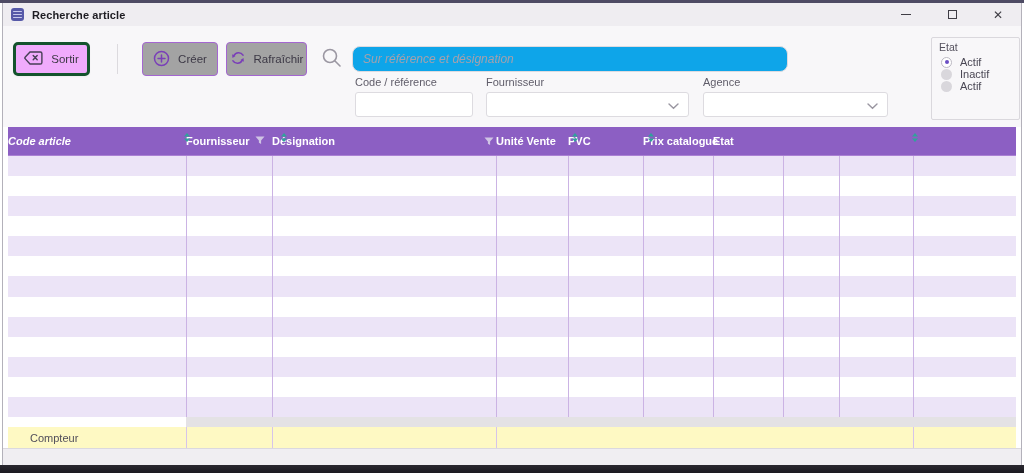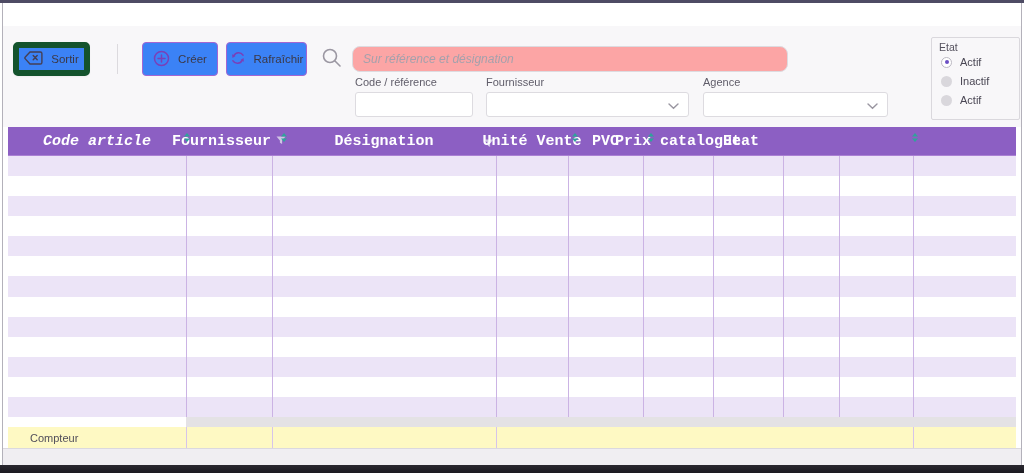--- a/index.html
+++ b/index.html
@@ -17,48 +17,48 @@
   .app-icon i{display:block;height:1.5px;background:#c7c9ec;border-radius:1px;}
   .win-title{font-size:11px;font-weight:700;color:#1d1c22;margin-left:8px;letter-spacing:.1px;}
   .win-controls{margin-left:auto;display:flex;height:100%;}
   .win-btn{width:46px;height:100%;display:flex;align-items:center;justify-content:center;color:#3f3d45;font-size:12px;cursor:default;}
   .min-glyph{width:10px;height:1.3px;background:#3f3d45;}
   .max-glyph{width:9px;height:9px;border:1.2px solid #3f3d45;box-sizing:border-box;}
   .close-glyph{font-size:12px;line-height:1;}
   
   .toolbar{position:absolute;left:3px;right:3px;top:26px;height:101px;background:#f8f7f9;}
   .btn{position:absolute;display:flex;align-items:center;justify-content:center;gap:8px;box-sizing:border-box;border-radius:5px;font-size:11.5px;color:#3c3845;cursor:pointer;}
-  .btn-exit{left:10px;top:16px;width:77px;height:34px;background:#3b82f6;border:6px solid #14532d;box-shadow:0 1px 2px rgba(0,0,0,.04);}
+  .btn-exit{left:10px;top:16px;width:77px;height:34px;background:#f0abfc;border:3px solid #14532d;box-shadow:0 1px 2px rgba(0,0,0,.04);}
   .tb-divider{position:absolute;left:114px;top:18px;width:1px;height:30px;background:#dcdade;}
-  .btn-purple{background:#3b82f6;border:1px solid #a466d1;border-radius:4px;}
+  .btn-purple{background:#a3a3a3;border:1px solid #a466d1;border-radius:4px;}
   .btn-create{left:139px;top:16px;width:76px;height:34px;}
   .btn-refresh{left:223px;top:16px;width:81px;height:34px;}
   .search-glass{position:absolute;left:318px;top:21px;width:22px;height:22px;}
-  .search-input{position:absolute;left:349px;top:20px;width:436px;height:25px;box-sizing:border-box;border:1px solid #dddbe0;border-radius:8px;padding:12px 10px;font-family:"Liberation Sans",sans-serif;font-size:12px;color:#3c3845;background:#fca5a5;outline:none;}
+  .search-input{position:absolute;left:349px;top:20px;width:436px;height:25px;box-sizing:border-box;border:1px solid #dddbe0;border-radius:8px;padding:12px 10px;font-family:"Liberation Sans",sans-serif;font-size:12px;color:#3c3845;background:#0ea5e9;outline:none;}
   .search-input::placeholder{font-style:italic;color:#a5a1ac;}
   .fld-label{position:absolute;font-size:11px;color:#5f5c69;}
   .lbl-code{left:352px;top:50px;} .lbl-four{left:483px;top:50px;} .lbl-agence{left:700px;top:50px;}
   .text-input{position:absolute;box-sizing:border-box;border:1px solid #dddbe0;border-radius:3px;background:#fff;font-family:"Liberation Sans",sans-serif;font-size:12px;color:#3c3845;padding:0 8px;outline:none;}
   .inp-code{left:352px;top:66px;width:118px;height:25px;}
   .dropdown{position:absolute;box-sizing:border-box;border:1px solid #dddbe0;border-radius:3px;background:#fff;display:flex;align-items:center;justify-content:flex-end;padding-right:9px;cursor:pointer;}
   .dd-four{left:483px;top:66px;width:203px;height:25px;}
   .dd-agence{left:700px;top:66px;width:185px;height:25px;}
   
   .etat-box{position:absolute;left:928px;top:11px;width:89px;height:83px;border:1px solid #dad8dd;border-radius:2px;box-sizing:border-box;background:transparent;}
   .etat-label{position:absolute;left:7px;top:3px;font-size:10.5px;color:#55525e;}
-  .etat-options{position:absolute;left:9px;top:18px;right:4px;display:flex;flex-direction:column;gap:7px;}
+  .etat-options{position:absolute;left:9px;top:18px;right:4px;display:flex;flex-direction:column;}
   .radio-row{display:flex;align-items:center;gap:8px;cursor:pointer;}
   .radio{width:11px;height:11px;border-radius:50%;box-sizing:border-box;background:#d9d7dc;position:relative;flex:0 0 auto;}
   .radio.sel{background:#ffffff;border:1px solid #bcb9c3;}
   .radio.sel::after{content:"";position:absolute;left:2.5px;top:2.5px;width:4px;height:4px;border-radius:50%;background:#6b4fc4;}
   .radio-text{font-size:11px;color:#4a4754;}
   
   .grid{position:absolute;left:8px;top:127px;width:1008px;}
   .grid-header{position:relative;height:28px;background:#8c5fc3;display:flex;align-items:center;}
-  .hcell{position:relative;height:100%;display:flex;align-items:center;justify-content:center;gap:5px;color:#ffffff;font-size:15px;font-weight:700;white-space:nowrap;box-sizing:border-box;font-family:Liberation Mono, monospace;}
+  .hcell{position:relative;height:100%;display:flex;align-items:center;gap:5px;color:#ffffff;font-size:11px;font-weight:700;white-space:nowrap;box-sizing:border-box;}
   .hcell.italic span{font-style:italic;}
   .hcell .funnel-abs{position:absolute;right:2px;top:9px;}
   .sort-marker{position:absolute;top:1px;}
   .grid-body{position:relative;height:262px;border-top:1px solid #aa80d3;box-sizing:border-box;display:flex;flex-direction:column;}
   .grow{flex:1;}
   .grow.odd{background:#ece4f7;}
   .grow.even{background:#ffffff;}
   .vsep{position:absolute;top:0;bottom:0;width:1px;background:#cbb3e4;}
   .scroll-zone{position:relative;height:10px;background:#ffffff;}
   .scroll-track{position:absolute;left:178px;right:0;top:0;bottom:0;background:#e4e2e5;}
@@ -71,20 +71,39 @@
 </style>
 </head>
 <body>
 
 <div id="window">
 
   <div class="top-strip"></div>
   <div class="side-border left"></div>
   <div class="side-border right"></div>
 
+  <div class="titlebar">
+    <div class="app-icon">
+        <i></i>
+        <i></i>
+        <i></i>
+      </div>
+    <div class="win-title">Recherche article</div>
+    <div class="win-controls">
+      <div class="win-btn">
+          <div class="min-glyph"></div>
+        </div>
+      <div class="win-btn">
+          <div class="max-glyph"></div>
+        </div>
+      <div class="win-btn">
+          <span class="close-glyph">✕</span>
+        </div>
+    </div>
+  </div>
 
   <div class="toolbar">
 
     <div class="btn btn-exit">
       <span>
         <svg width="19" height="14" viewBox="0 0 19 14">
             <path d="M6 1h10.3a1.6 1.6 0 0 1 1.6 1.6v8.8a1.6 1.6 0 0 1-1.6 1.6H6L1.3 7.9a1.3 1.3 0 0 1 0-1.8L6 1z" fill="none" stroke="#453f54" stroke-width="1.4"></path>
             <path d="M9.2 4.6l4 4.2M13.2 4.6l-4 4.2" stroke="#453f54" stroke-width="1.4" stroke-linecap="round"></path>
           </svg>
       </span>

